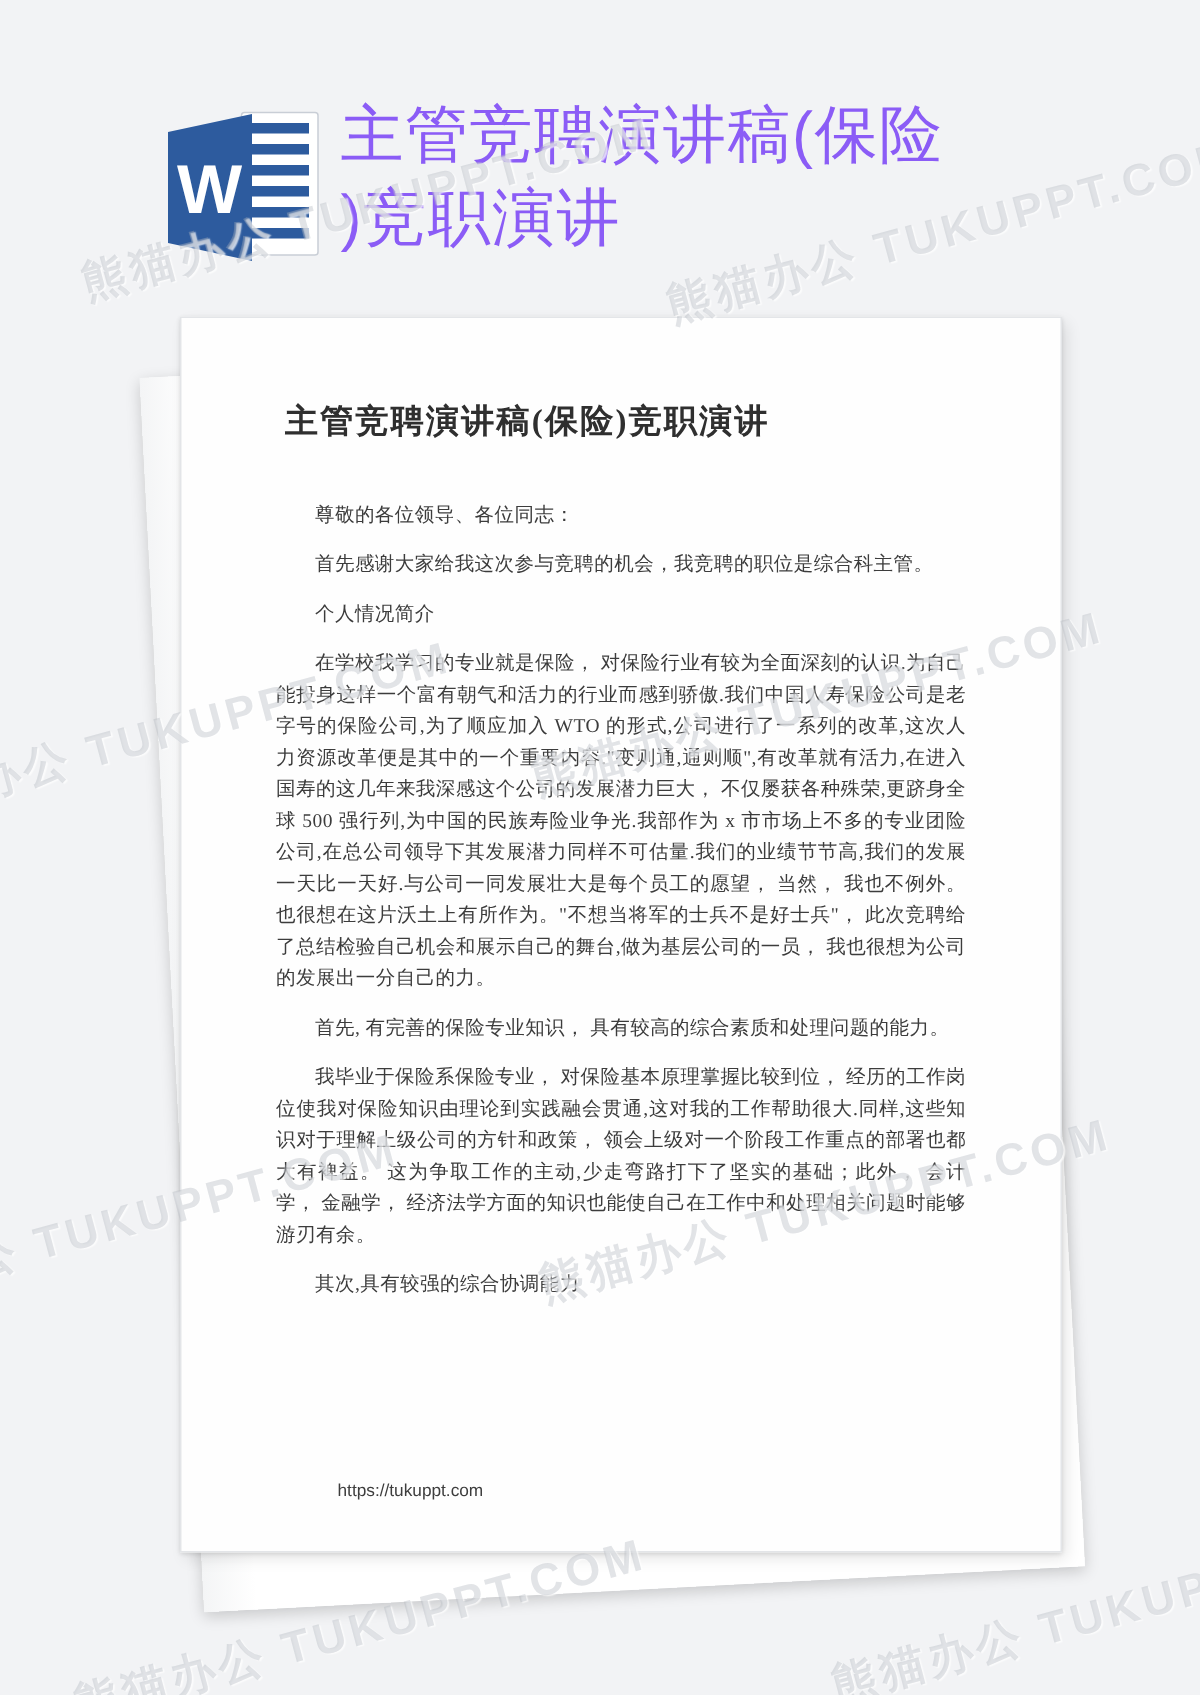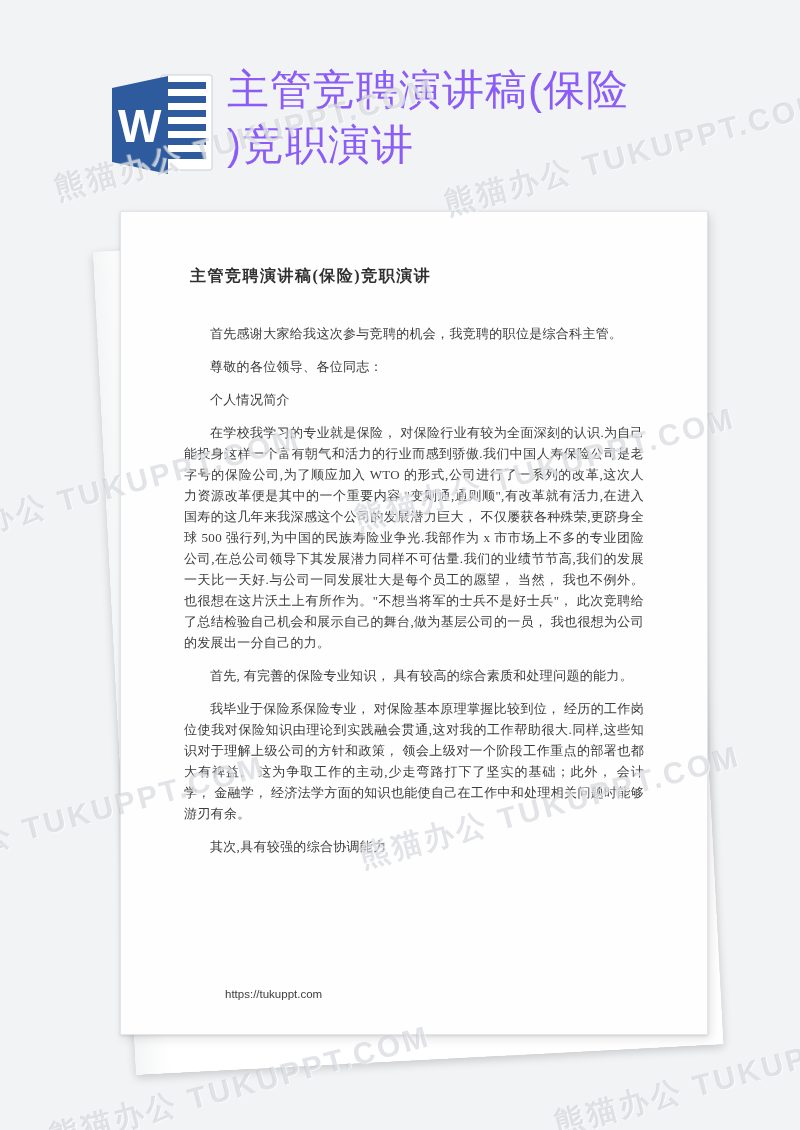--- a/index.html
+++ b/index.html
@@ -32,21 +32,21 @@
   .sheet{
     position:absolute;left:120px;top:211px;width:588px;height:824px;
     background:#fefefe;
     border:1px solid #e3e5e8;box-sizing:border-box;
     box-shadow:3px 4px 10px rgba(0,0,0,0.10),0 1px 3px rgba(0,0,0,0.12);
     z-index:2;
     padding:54px 63px 0 63px;
   }
   .doc-title{
     font-family:"Liberation Serif","DejaVu Serif",serif;
-    font-size:16px;font-weight:600;color:#2f2f2f;
+    font-size:22px;font-weight:600;color:#2f2f2f;
     letter-spacing:1.5px;margin:0 0 36px 6px;
   }
   .para{
     font-family:"Liberation Serif","DejaVu Serif",serif;
     font-size:13px;line-height:21px;color:#3c3c3c;
     text-indent:2em;text-align:justify;
     margin:0 0 12px 0;letter-spacing:0.3px;
   }
   .doc-footer{
     position:absolute;left:64px;top:776px;
@@ -87,22 +87,22 @@
     <div class="header-title">
       <div>主管竞聘演讲稿(保险</div>
       <div>)竞职演讲</div>
     </div>
   </div>
 
   <div class="sheet-back"></div>
 
   <div class="sheet">
     <h1 class="doc-title">主管竞聘演讲稿(保险)竞职演讲</h1>
+    <p class="para">尊敬的各位领导、各位同志：</p>
     <p class="para">首先感谢大家给我这次参与竞聘的机会，我竞聘的职位是综合科主管。</p>
-    <p class="para">尊敬的各位领导、各位同志：</p>
     <p class="para">个人情况简介</p>
     <p class="para">在学校我学习的专业就是保险， 对保险行业有较为全面深刻的认识.为自己能投身这样一个富有朝气和活力的行业而感到骄傲.我们中国人寿保险公司是老字号的保险公司,为了顺应加入 WTO 的形式,公司进行了一系列的改革,这次人力资源改革便是其中的一个重要内容."变则通,通则顺",有改革就有活力,在进入国寿的这几年来我深感这个公司的发展潜力巨大， 不仅屡获各种殊荣,更跻身全球 500 强行列,为中国的民族寿险业争光.我部作为 x 市市场上不多的专业团险公司,在总公司领导下其发展潜力同样不可估量.我们的业绩节节高,我们的发展一天比一天好.与公司一同发展壮大是每个员工的愿望， 当然， 我也不例外。也很想在这片沃土上有所作为。"不想当将军的士兵不是好士兵"， 此次竞聘给了总结检验自己机会和展示自己的舞台,做为基层公司的一员， 我也很想为公司的发展出一分自己的力。</p>
     <p class="para">首先, 有完善的保险专业知识， 具有较高的综合素质和处理问题的能力。</p>
     <p class="para">我毕业于保险系保险专业， 对保险基本原理掌握比较到位， 经历的工作岗位使我对保险知识由理论到实践融会贯通,这对我的工作帮助很大.同样,这些知识对于理解上级公司的方针和政策， 领会上级对一个阶段工作重点的部署也都大有裨益。 这为争取工作的主动,少走弯路打下了坚实的基础；此外， 会计学， 金融学， 经济法学方面的知识也能使自己在工作中和处理相关问题时能够游刃有余。</p>
     <p class="para">其次,具有较强的综合协调能力</p>
     <div class="doc-footer">https://tukuppt.com</div>
   </div>
 
   <div class="wm-layer">
     <span class="wm" style="left:50px;top:170px;">熊猫办公 TUKUPPT.COM</span>

